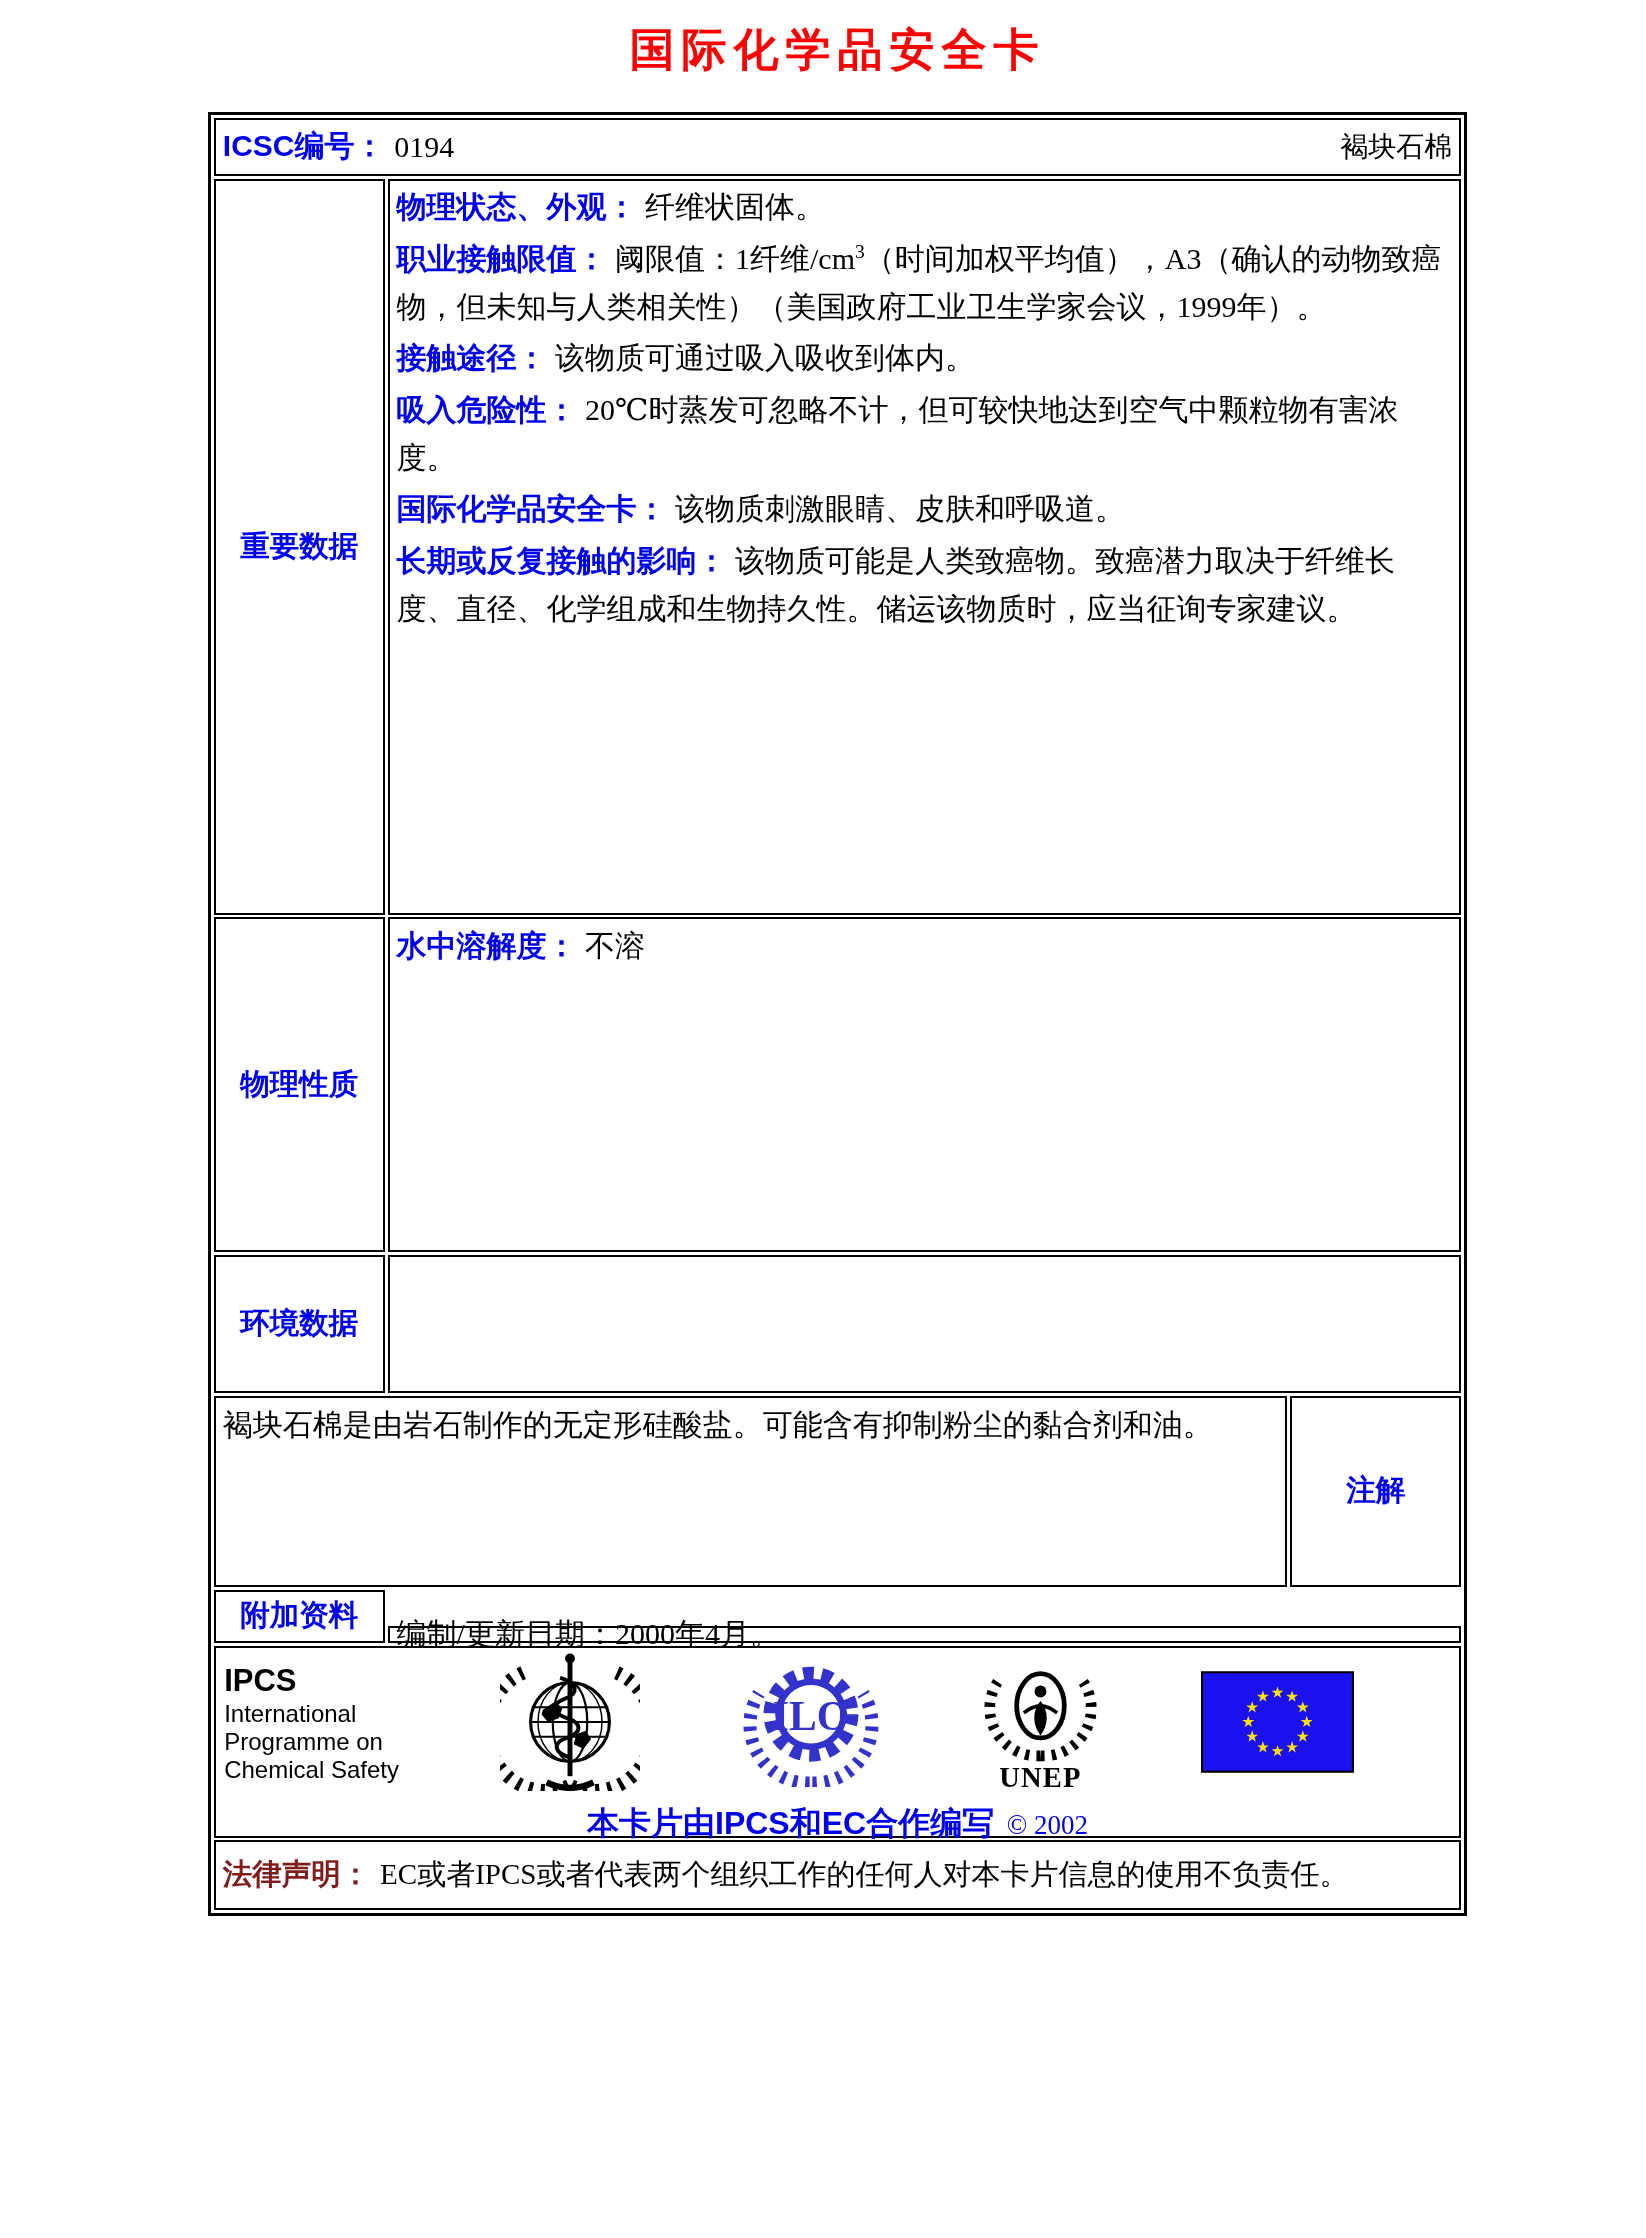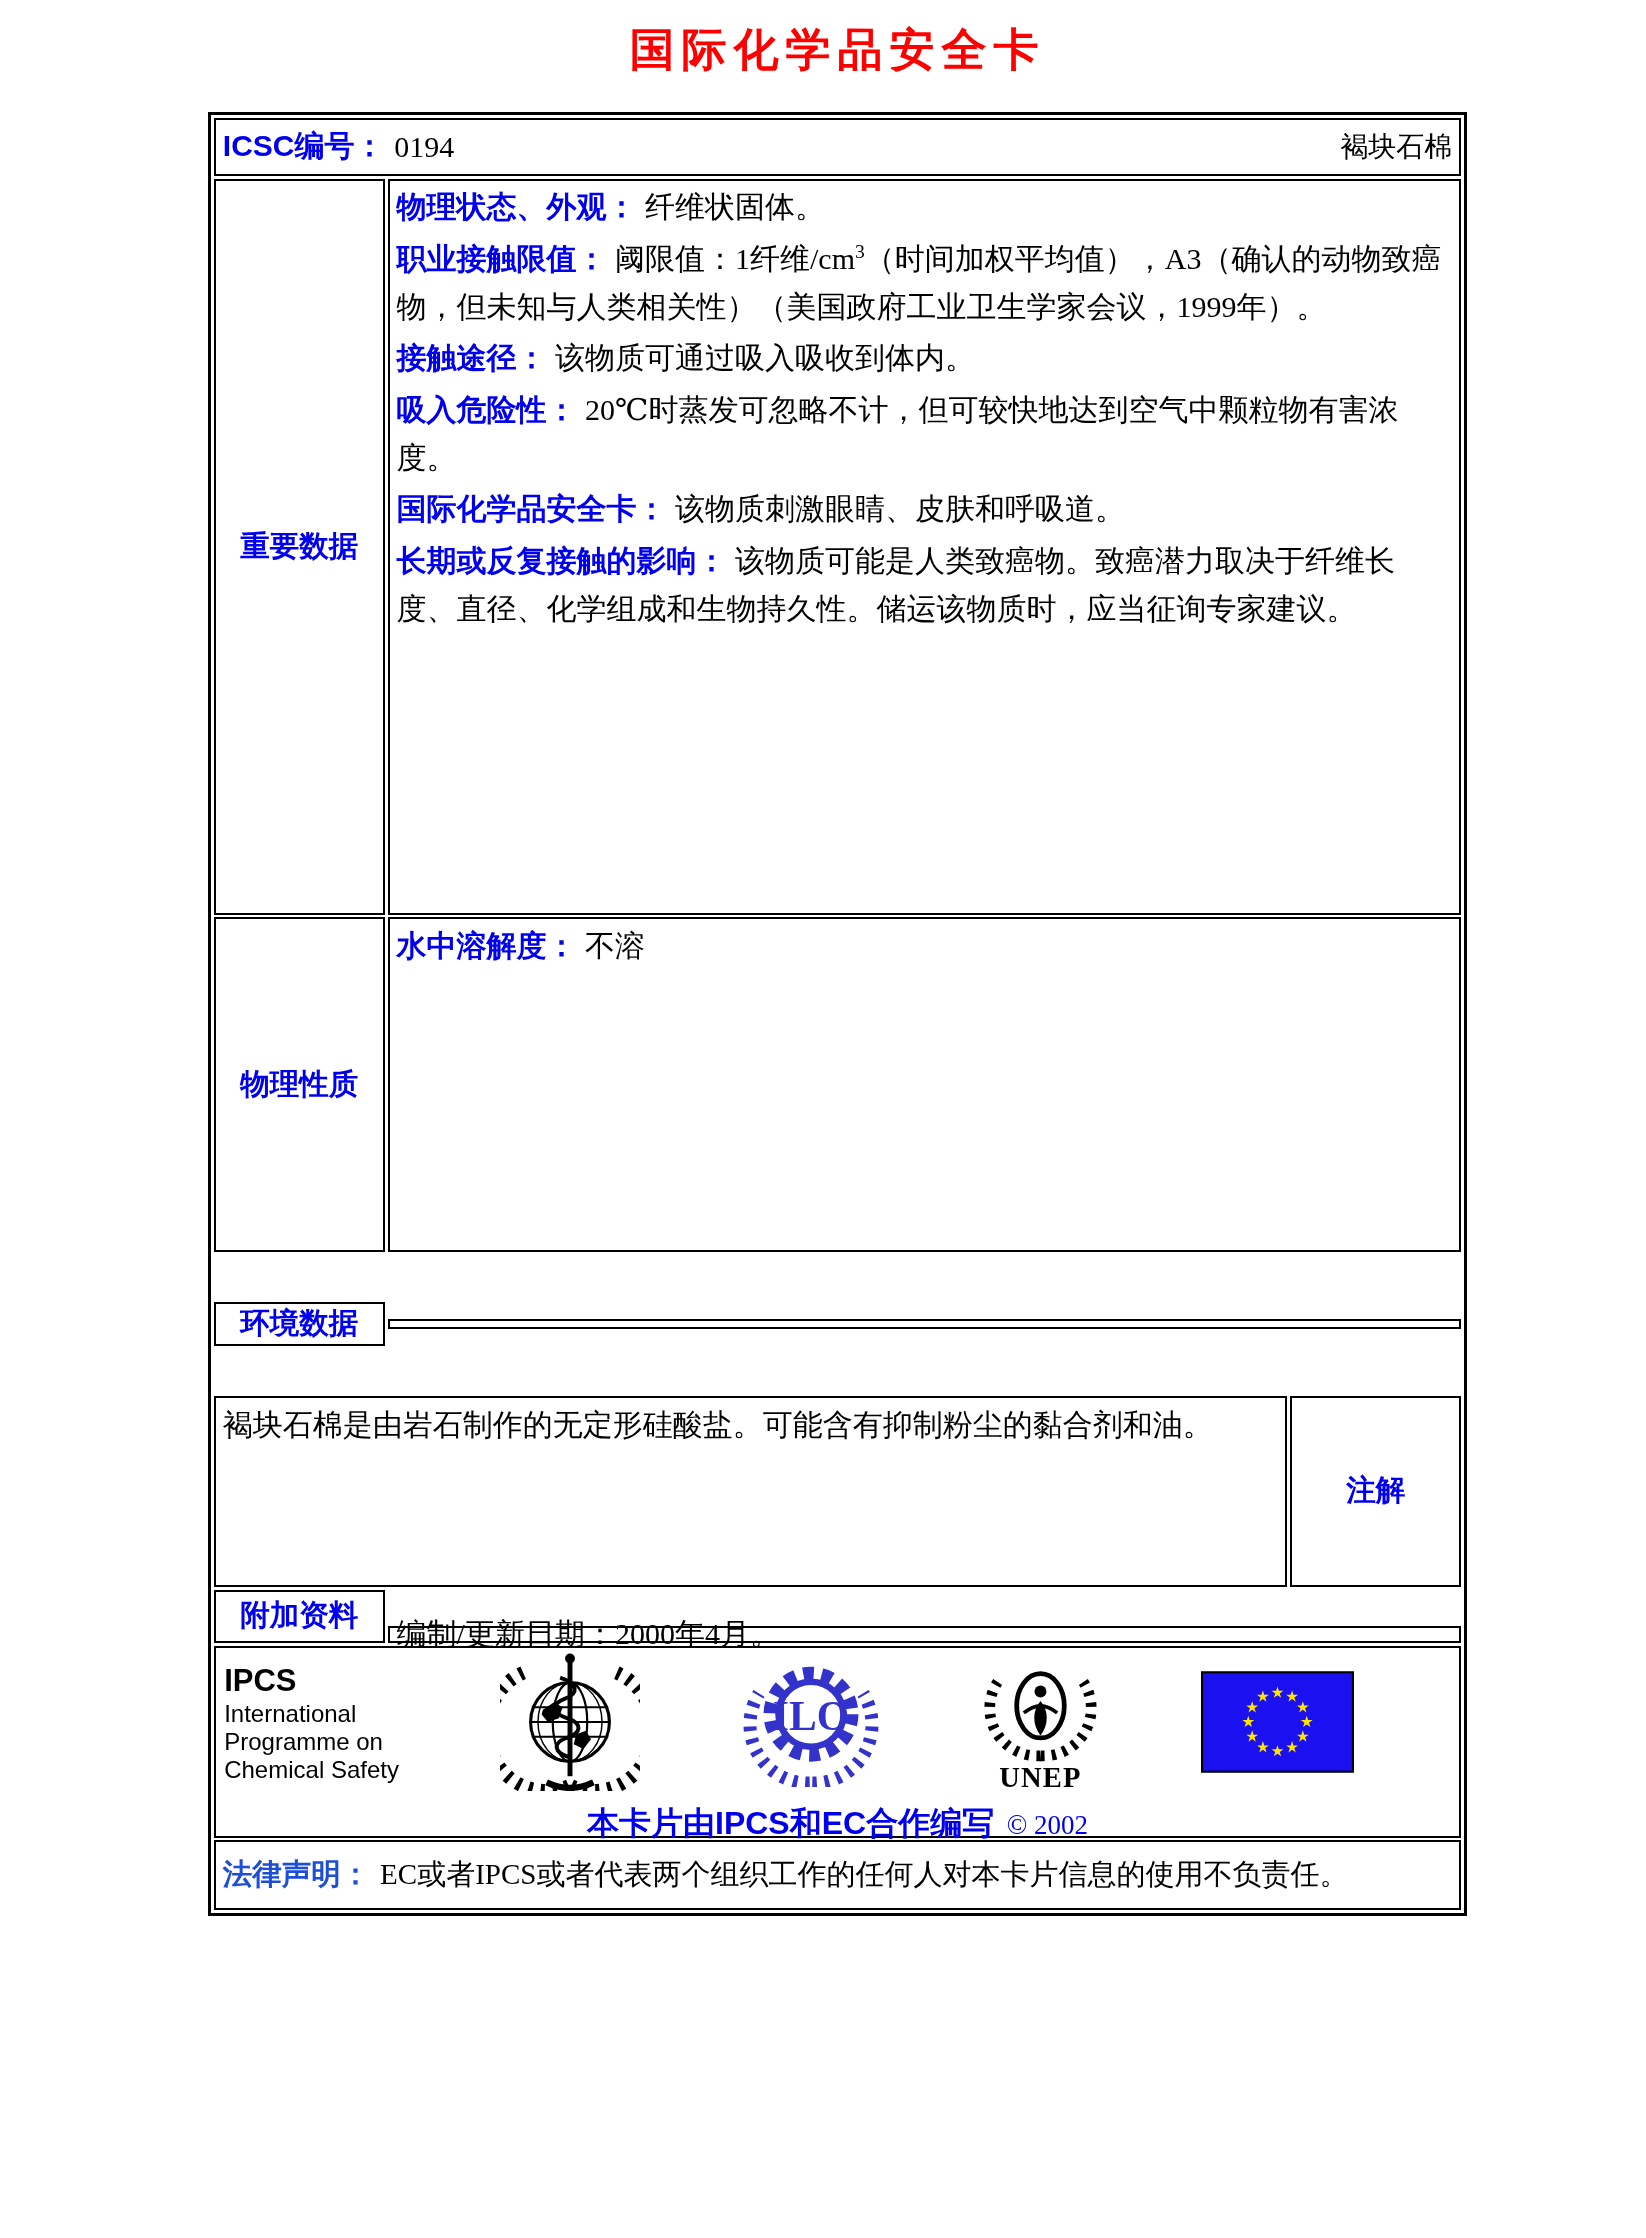--- a/index.html
+++ b/index.html
@@ -43,21 +43,21 @@
   .header-row .cell {
     flex:1; display:flex; align-items:center; height:100%;
     padding:0 7px;
   }
   .row.header-row { height:58px; }
   .icsc-number { font-size:30px; margin-left:9.8px; }
   .chem-name { margin-left:auto; font-size:28px; }
 
   .row.important-row { height:736px; }
   .row.physical-row  { height:335px; }
-  .row.env-row       { height:138px;align-items:center; }
+  .row.env-row       { height:138px; }
   .row.notes-row     { height:191px; }
   .row.addl-row      { height:53px; }
   .addl-row .content-cell { display:flex; align-items:center; padding-top:0; padding-bottom:0;margin-top:36px; }
   .row.footer-row    { height:192px; }
   .row.legal-row     { height:70px; }
 
   
   .footer-cell { flex:1; padding:4.2px 0 0 0; display:flex; flex-direction:column; }
   .logo-band {
     display:flex; align-items:center; justify-content:space-between;
@@ -73,21 +73,21 @@
   .caption-main {
     font-weight:bold; font-size:32px;
     font-family:"Liberation Sans","DejaVu Sans",sans-serif;
     color:#0000ee;
   }
   .caption-copy { font-size:27px; color:#0000ee; margin-left:9.8px; }
 
   
   .legal-cell { flex:1; display:flex; align-items:center; padding:0 7px; }
   .legal-label {
-    color:#1d4ed8; font-weight:bold; font-size:29.5px;
+    color:#7f1d1d; font-weight:bold; font-size:29.5px;
     font-family:"Liberation Sans","DejaVu Sans",sans-serif;
     margin-right:9.8px; white-space:nowrap;
   }
   .legal-text { font-size:29px; }
 
   svg text { font-family:"Liberation Serif","DejaVu Serif",serif; }
 </style>
 </head>
 <body>
 

